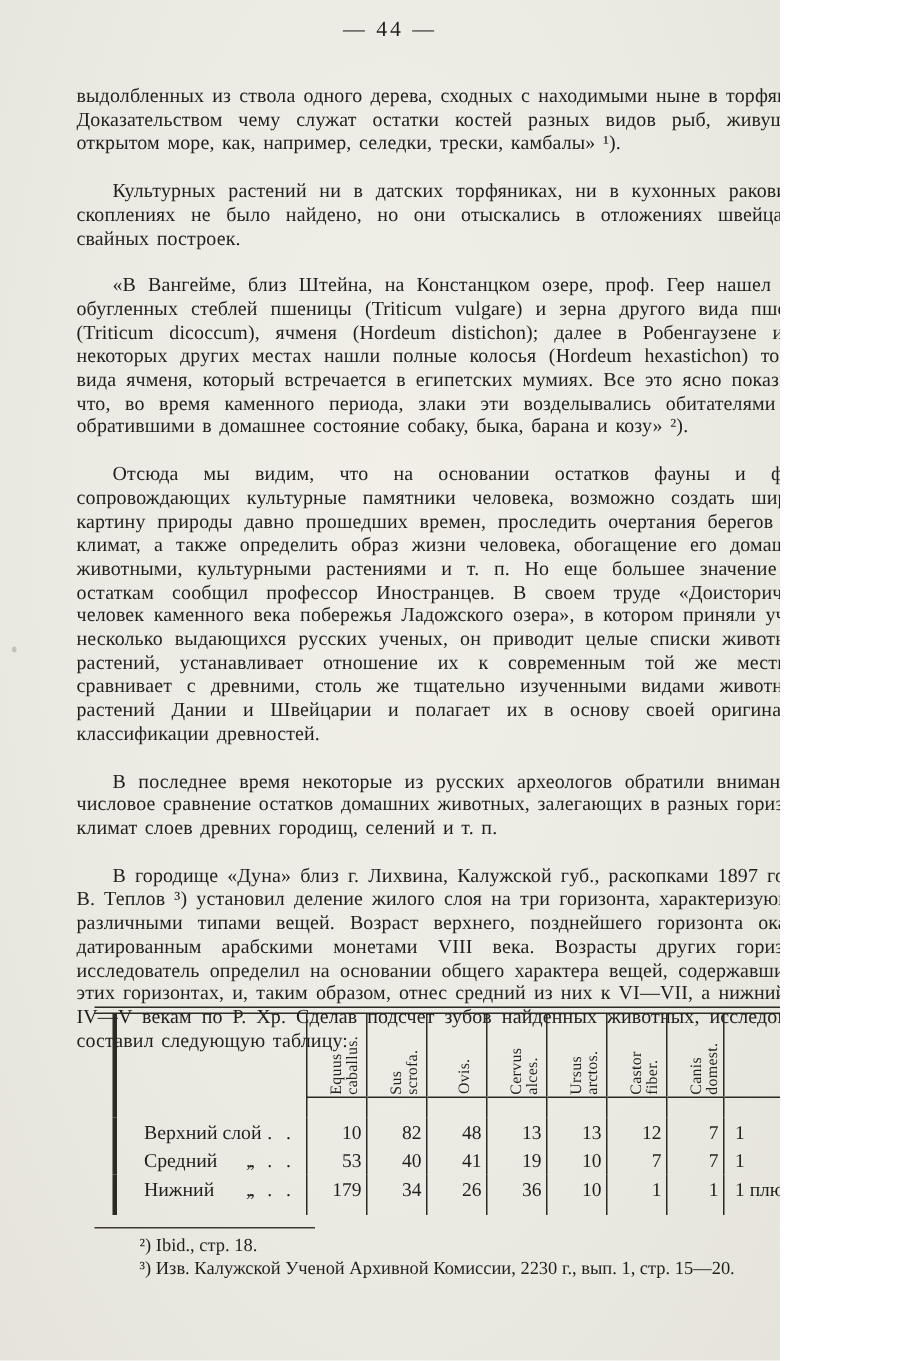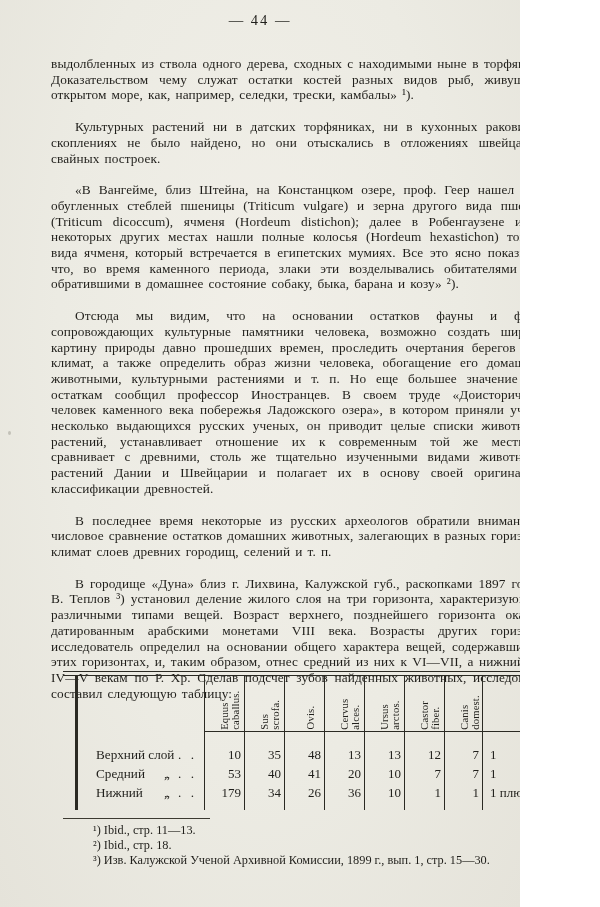--- a/index.html
+++ b/index.html
@@ -147,34 +147,34 @@
           <td></td>
           <td></td>
           <td></td>
           <td class="sep"></td>
       </tr>
     </thead>
     <tbody>
       <tr class="drow">
         <td class="c0 lbl"><span class="nm">Верхний слой</span><span class="dt"></span><span class="ld">. .</span></td>
         <td class="sep num">10</td>
-        <td class="num">35</td>
+        <td class="num">82</td>
         <td class="num">48</td>
         <td class="num">13</td>
         <td class="num">13</td>
         <td class="num">12</td>
         <td class="num">7</td>
         <td class="sep extra">1</td>
       </tr>
       <tr class="drow">
         <td class="c0 lbl"><span class="nm">Средний</span><span class="dt">„</span><span class="ld">. . .</span></td>
         <td class="sep num">53</td>
         <td class="num">40</td>
         <td class="num">41</td>
-        <td class="num">20</td>
+        <td class="num">19</td>
         <td class="num">10</td>
         <td class="num">7</td>
         <td class="num">7</td>
         <td class="sep extra">1</td>
       </tr>
       <tr class="drow">
         <td class="c0 lbl"><span class="nm">Нижний</span><span class="dt">„</span><span class="ld">. . .</span></td>
         <td class="sep num">179</td>
         <td class="num">34</td>
         <td class="num">26</td>
@@ -194,23 +194,22 @@
           <td></td>
           <td></td>
           <td class="sep"></td>
       </tr>
     </tbody>
   </table>
 
   <div class="fn-rule"></div>
 
   <div class="footnotes">
-    <p class="fn">¹) Ibid., стр. 11—13.</p>
     <p class="fn">²) Ibid., стр. 18.</p>
-    <p class="fn">³) Изв. Калужской Ученой Архивной Комиссии, 1899 г., вып. 1, стр. 15—30.</p>
+    <p class="fn">³) Изв. Калужской Ученой Архивной Комиссии, 2230 г., вып. 1, стр. 15—20.</p>
   </div>
 
   <div class="speck s1"></div>
   <div class="speck s2"></div>
   <div class="speck s3"></div>
   <div class="speck s4"></div>
 
 </div>
 
 </body></html>

